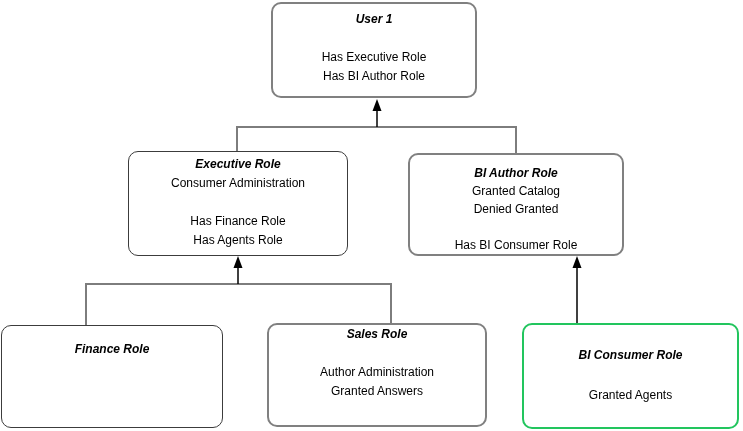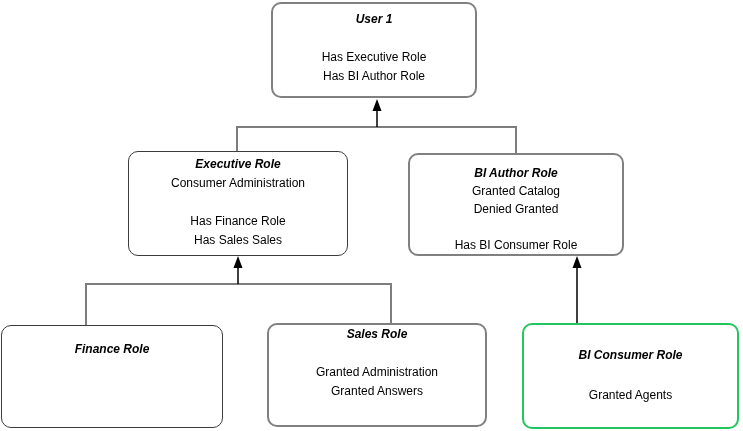--- a/index.html
+++ b/index.html
@@ -75,21 +75,21 @@
         <div class="node-line">Has BI Author Role</div>
       </div>
   </div>
 
   <div class="node node-executive">
     <div class="node-title">Executive Role</div>
     <div>
         <div class="node-line">Consumer Administration</div>
         <div class="node-line">&nbsp;</div>
         <div class="node-line">Has Finance Role</div>
-        <div class="node-line">Has Sales Sales</div>
+        <div class="node-line">Has Agents Role</div>
       </div>
   </div>
 
   <div class="node node-bi-author">
     <div class="node-title">BI Author Role</div>
     <div>
         <div class="node-line">Granted Catalog</div>
         <div class="node-line">Denied Granted</div>
         <div class="node-line">&nbsp;</div>
         <div class="node-line">Has BI Consumer Role</div>
@@ -98,21 +98,21 @@
 
   <div class="node node-finance">
     <div class="node-title">Finance Role</div>
     <div></div>
   </div>
 
   <div class="node node-sales">
     <div class="node-title">Sales Role</div>
     <div>
         <div class="node-line">&nbsp;</div>
-        <div class="node-line">Granted Administration</div>
+        <div class="node-line">Author Administration</div>
         <div class="node-line">Granted Answers</div>
       </div>
   </div>
 
   <div class="node node-bi-consumer">
     <div class="node-title">BI Consumer Role</div>
     <div>
         <div class="node-line">&nbsp;</div>
         <div class="node-line">Granted Agents</div>
       </div>

